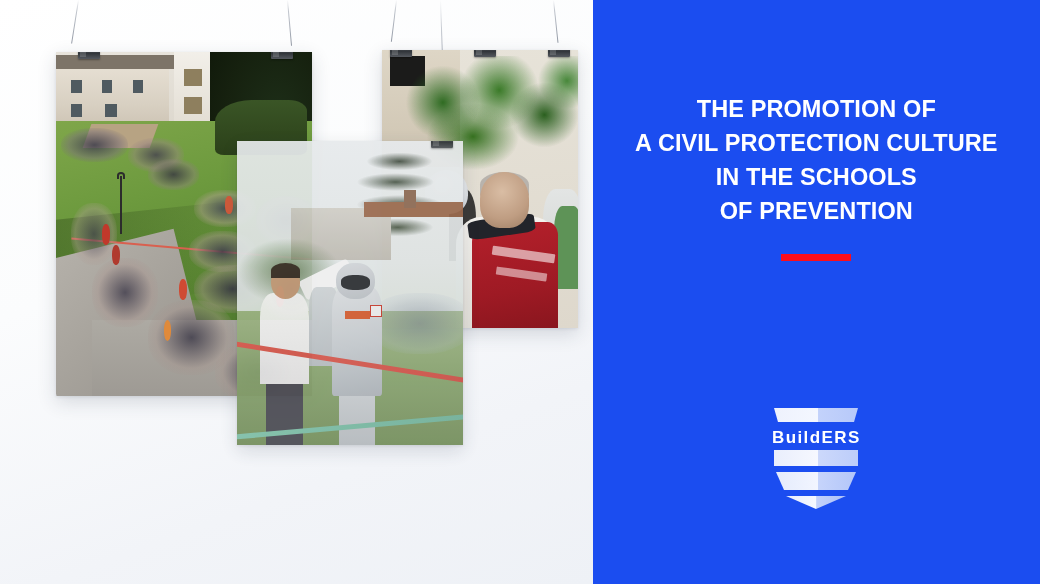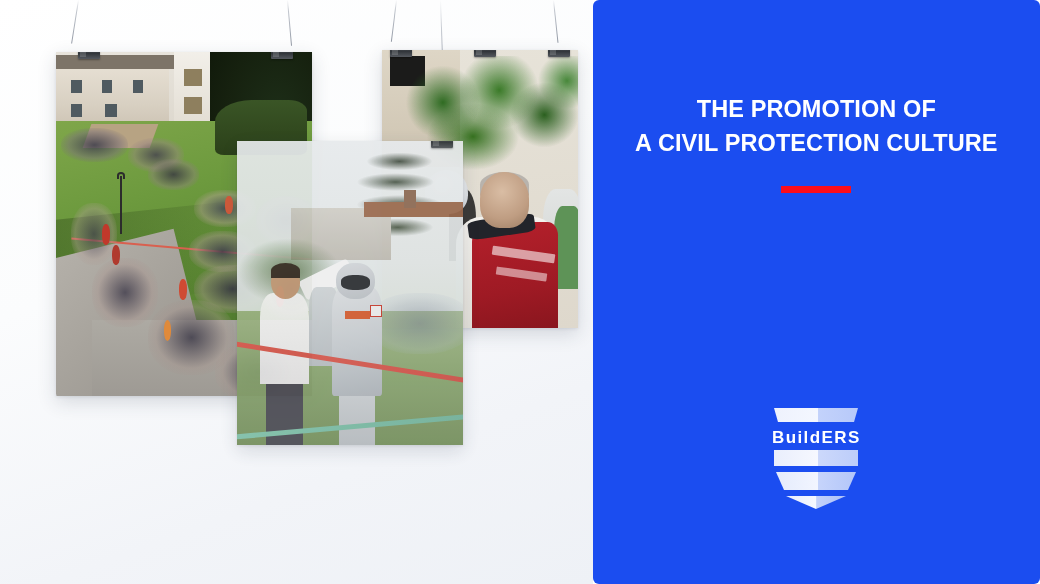--- a/index.html
+++ b/index.html
@@ -198,21 +198,20 @@
   .p3-ff2 { position:absolute; left:32%; top:48%; width:13%; height:26%;
     background:linear-gradient(170deg,#cdd2d4 0%,#b3b9bd 100%); border-radius:26% 26% 0 0; }
 
   
   .right-panel {
     position:relative;
     width:468px; height:584px;
     background:#1b4df0;
     display:flex; flex-direction:column;
     align-items:flex-start;
-    border-radius:6px;
   }
   .title-block {
     margin-top:92px;
     width:100%;
     text-align:center;
     padding:0 6px;
   }
   .title-line {
     color:#ffffff;
     font-size:23.5px;
@@ -361,20 +360,22 @@
       <div class="clip" style="left:194px; top:-7px;"></div>
     </div>
 
   </div>
 
   <div class="right-panel">
 
     <div class="title-block">
       <div class="title-line">THE PROMOTION OF</div>
       <div class="title-line">A CIVIL PROTECTION CULTURE</div>
+      <div class="title-line">IN THE SCHOOLS</div>
+      <div class="title-line">OF PREVENTION</div>
       <div class="title-rule"></div>
     </div>
 
     <div class="logo-wrap">
       <svg class="logo-shield" viewBox="0 0 96 104">
         <defs>
           <linearGradient id="bandA" x1="0" y1="0" x2="1" y2="0">
             <stop offset="0%" stop-color="#eef2fd"></stop>
             <stop offset="52%" stop-color="#f4f7ff"></stop>
             <stop offset="53%" stop-color="#c3d2fb"></stop>

